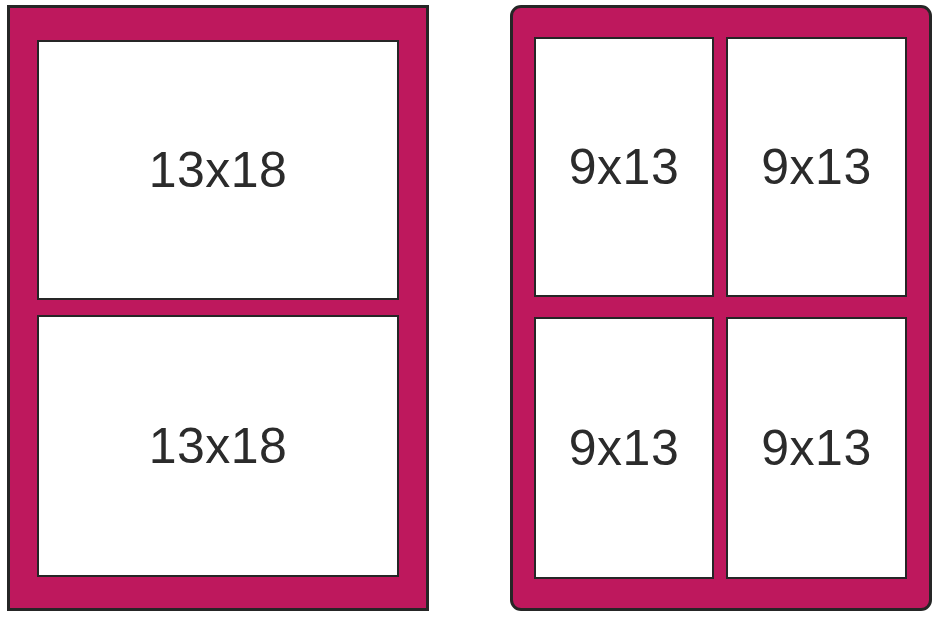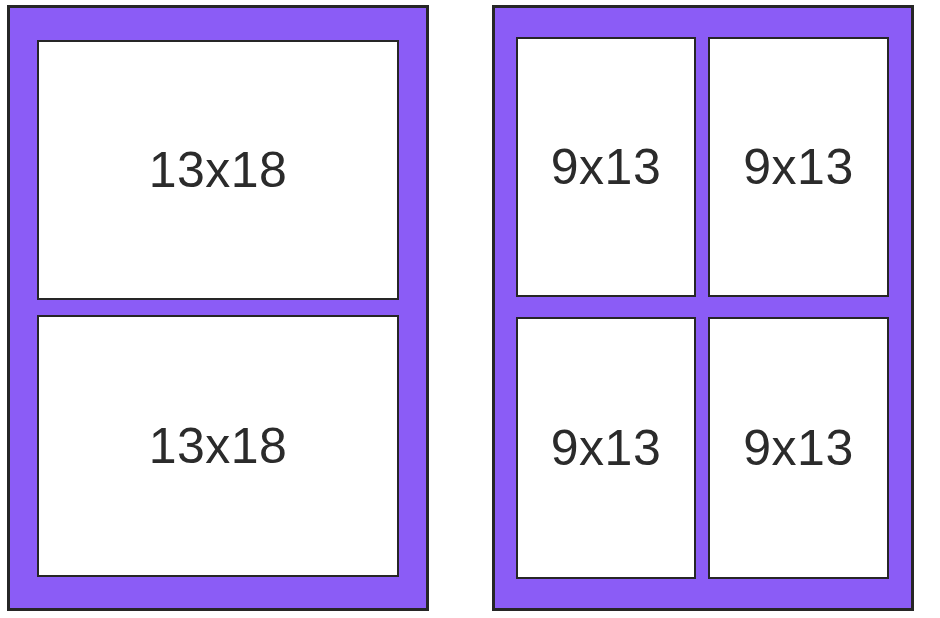--- a/index.html
+++ b/index.html
@@ -15,24 +15,24 @@
     font-family: "Liberation Sans", sans-serif;
     overflow: hidden;
   }
   .frame {
     position: absolute;
     top: 5px;
     width: 422px;
     height: 606px;
     border: 3px solid #262626;
     box-sizing: border-box;
-    background: #8b5cf6;
+    background: #be185d;
   }
   .frame-left  { left: 7px; }
-  .frame-right { left: 492px; }
+  .frame-right { left: 510px; border-radius: 11px; }
 
   .opening {
     position: absolute;
     border: 2px solid #262626;
     box-sizing: border-box;
     background: #ffffff;
     display: flex;
     align-items: center;
     justify-content: center;
   }

